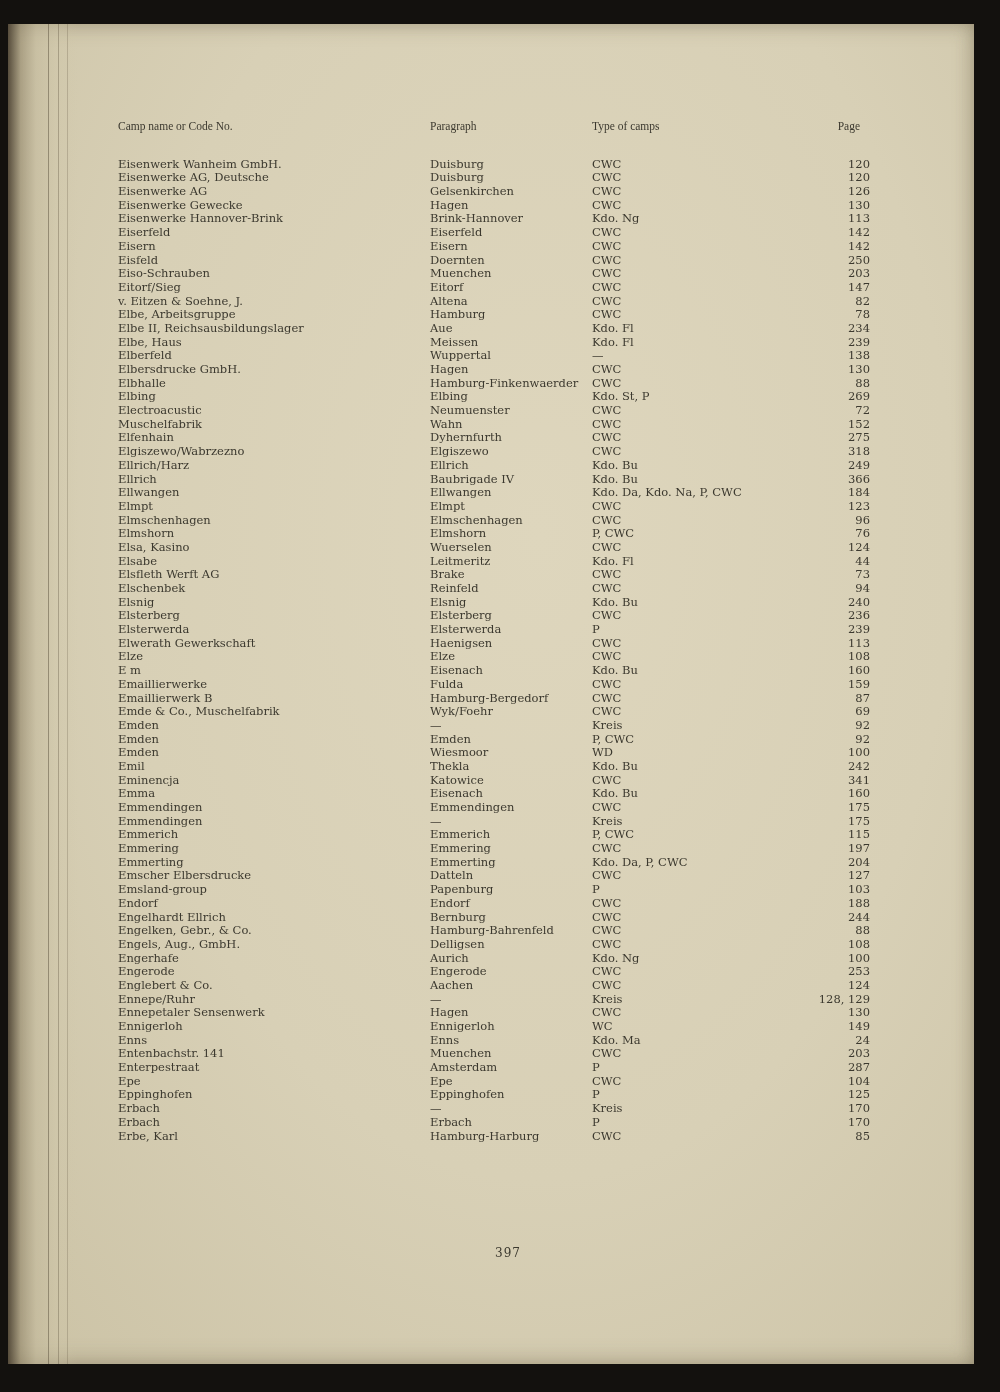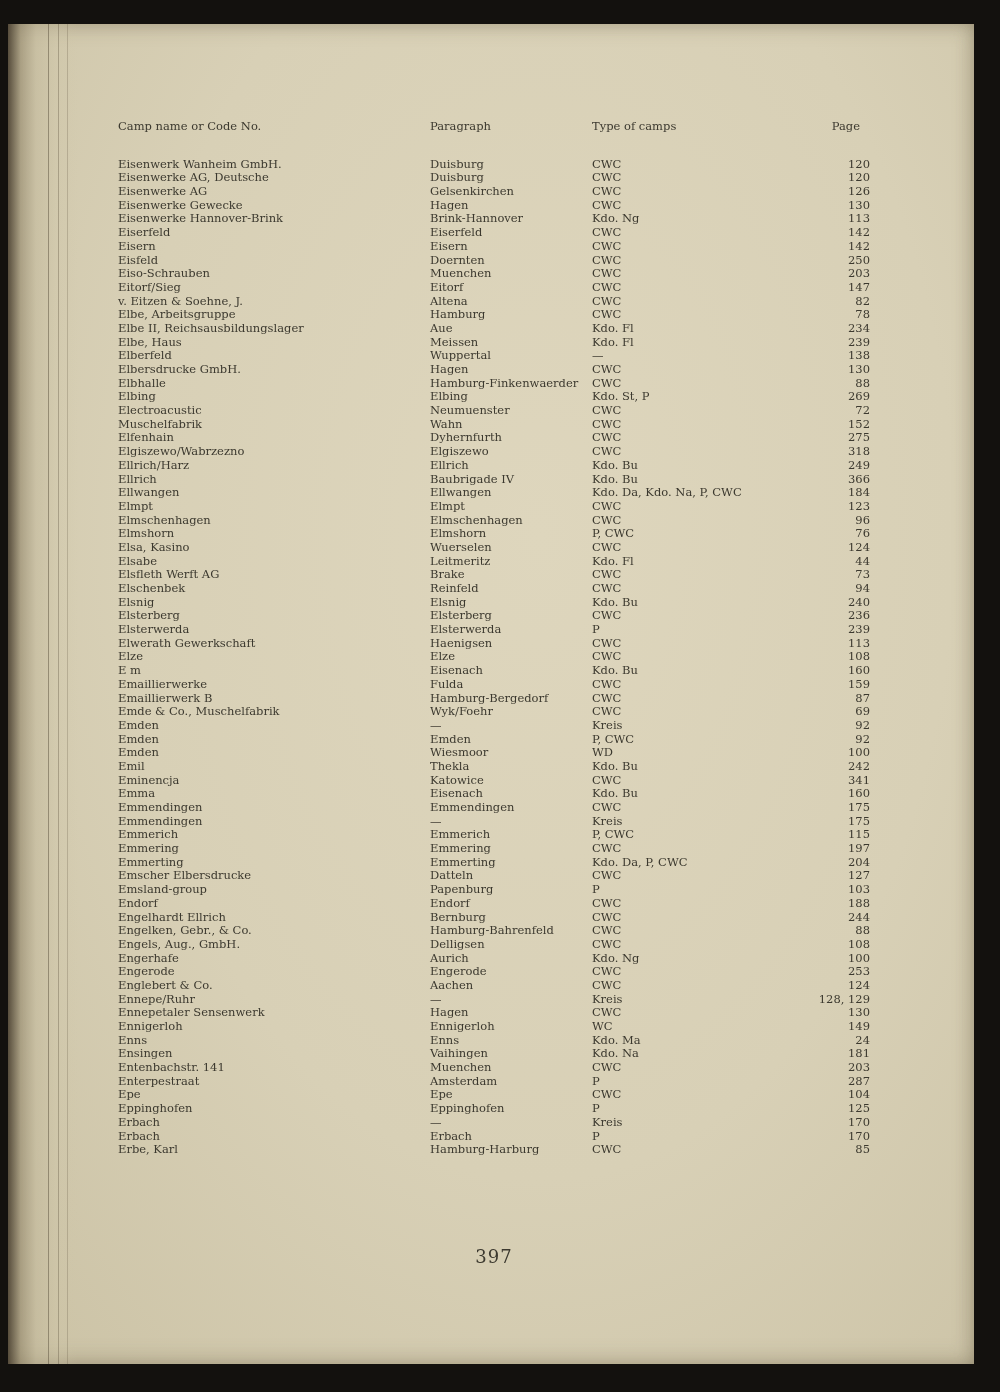--- a/index.html
+++ b/index.html
@@ -39,39 +39,40 @@
     left:110px;top:96px;
     width:752px;
     color:#3c392f;
     font-size:11.5px;
     line-height:13.7px;
   }
   .thead{
     display:grid;
     grid-template-columns:312px 162px 188px 1fr;
     margin-bottom:24px;
+    font-family:Liberation Serif, serif;
   }
   .thead span{white-space:nowrap;}
   .thead .h-page{text-align:right;padding-right:10px;}
   .row{
     display:grid;
     grid-template-columns:312px 162px 188px 1fr;
     height:13.7px;
   }
   .row span{
     white-space:nowrap;
     overflow:visible;
   }
   .row .c3{text-align:right;}
   .folio{
     position:absolute;
-    left:110px;top:1222px;
+    left:124px;top:1222px;
     width:752px;
     text-align:center;
-    font-size:18px;
+    font-size:12px;
     color:#3c392f;
     letter-spacing:1px;
   }
 </style>
 </head>
 <body>
 
 <div class="page">
   <div class="binding"></div>
   <div class="edge-line l1"></div>
@@ -470,26 +471,20 @@
           <span class="c2">WC</span>
           <span class="c3">149</span>
         </div>
         <div class="row">
           <span class="c0">Enns</span>
           <span class="c1">Enns</span>
           <span class="c2">Kdo. Ma</span>
           <span class="c3">24</span>
         </div>
         <div class="row">
-          <span class="c0">Ensingen</span>
-          <span class="c1">Vaihingen</span>
-          <span class="c2">Kdo. Na</span>
-          <span class="c3">181</span>
-        </div>
-        <div class="row">
           <span class="c0">Entenbachstr. 141</span>
           <span class="c1">Muenchen</span>
           <span class="c2">CWC</span>
           <span class="c3">203</span>
         </div>
         <div class="row">
           <span class="c0">Enterpestraat</span>
           <span class="c1">Amsterdam</span>
           <span class="c2">P</span>
           <span class="c3">287</span>

